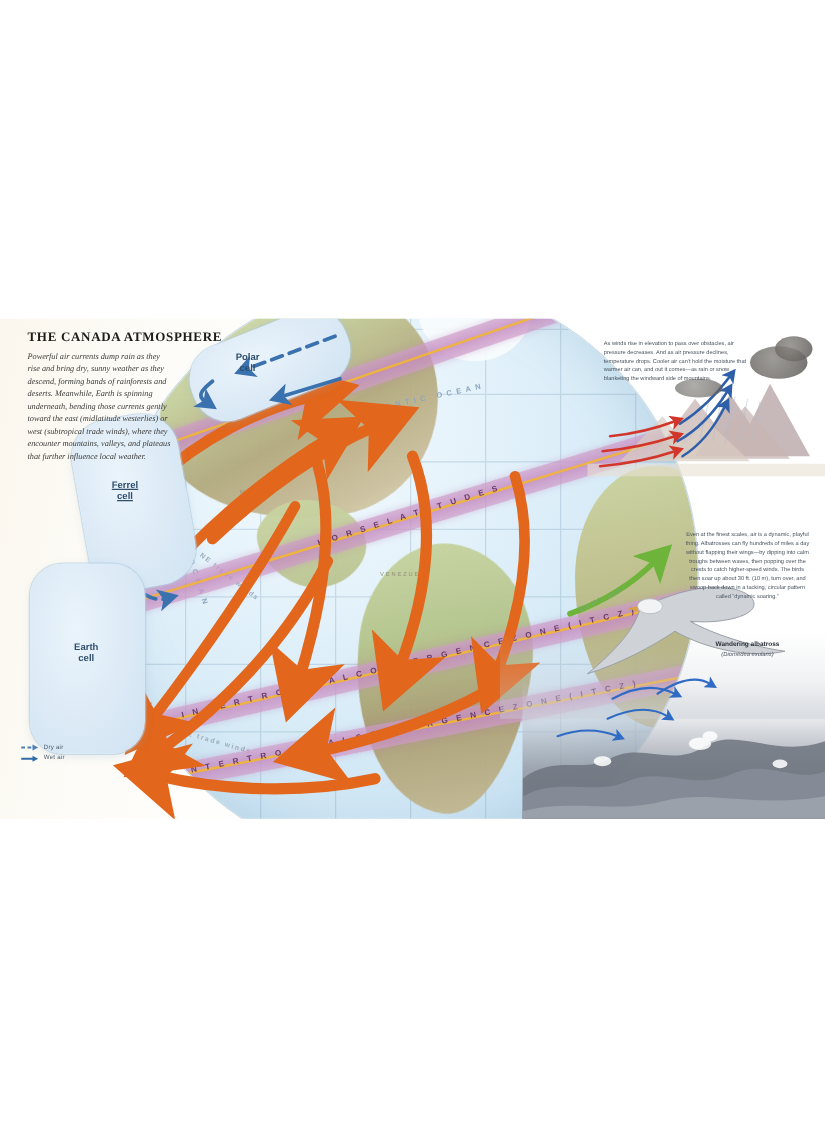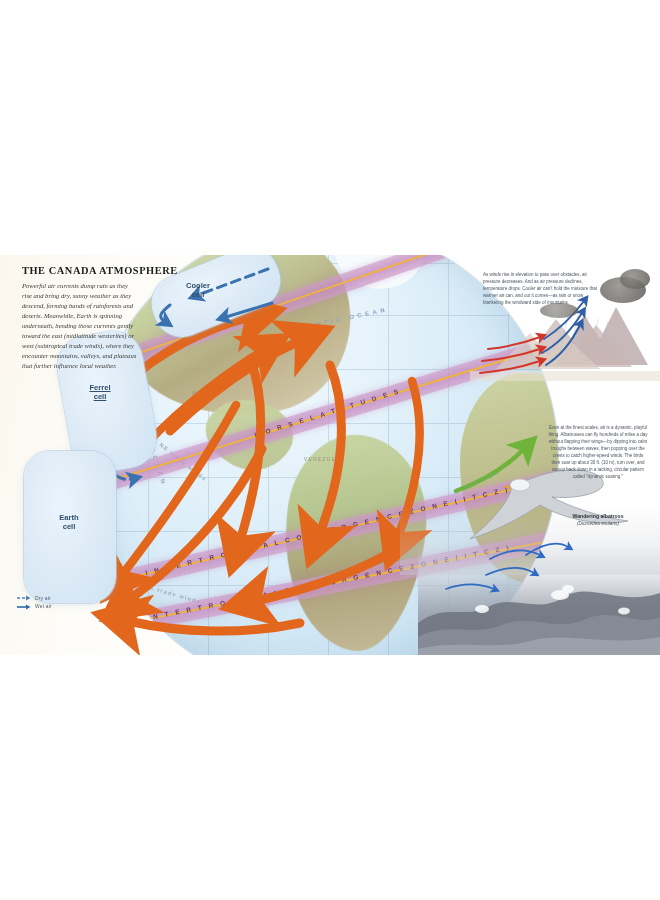--- a/index.html
+++ b/index.html
@@ -275,21 +275,21 @@
         <path d="M40,228 C72,218 98,222 102,244" stroke-dasharray="9 6"></path>
         <path d="M102,252 L102,316"></path>
         <path d="M100,330 C86,344 62,346 46,336"></path>
         <path d="M40,326 L40,246"></path>
       </g>
     </svg>
     <div class="cell ferrel-cell"></div>
     <div class="cell hadley-cell"></div>
 
     <div class="cell-label" style="left:178px;top:26px;width:40px;">
-      <div>Cooler</div>
+      <div>Polar</div>
       <div>cell</div>
     </div>
     <div class="cell-label" style="left:78px;top:128px;width:44px;text-decoration:underline;">
       <div>Ferrel</div>
       <div>cell</div>
     </div>
     <div class="cell-label" style="left:46px;top:258px;width:46px;">
       <div>Earth</div>
       <div>cell</div>
     </div>

